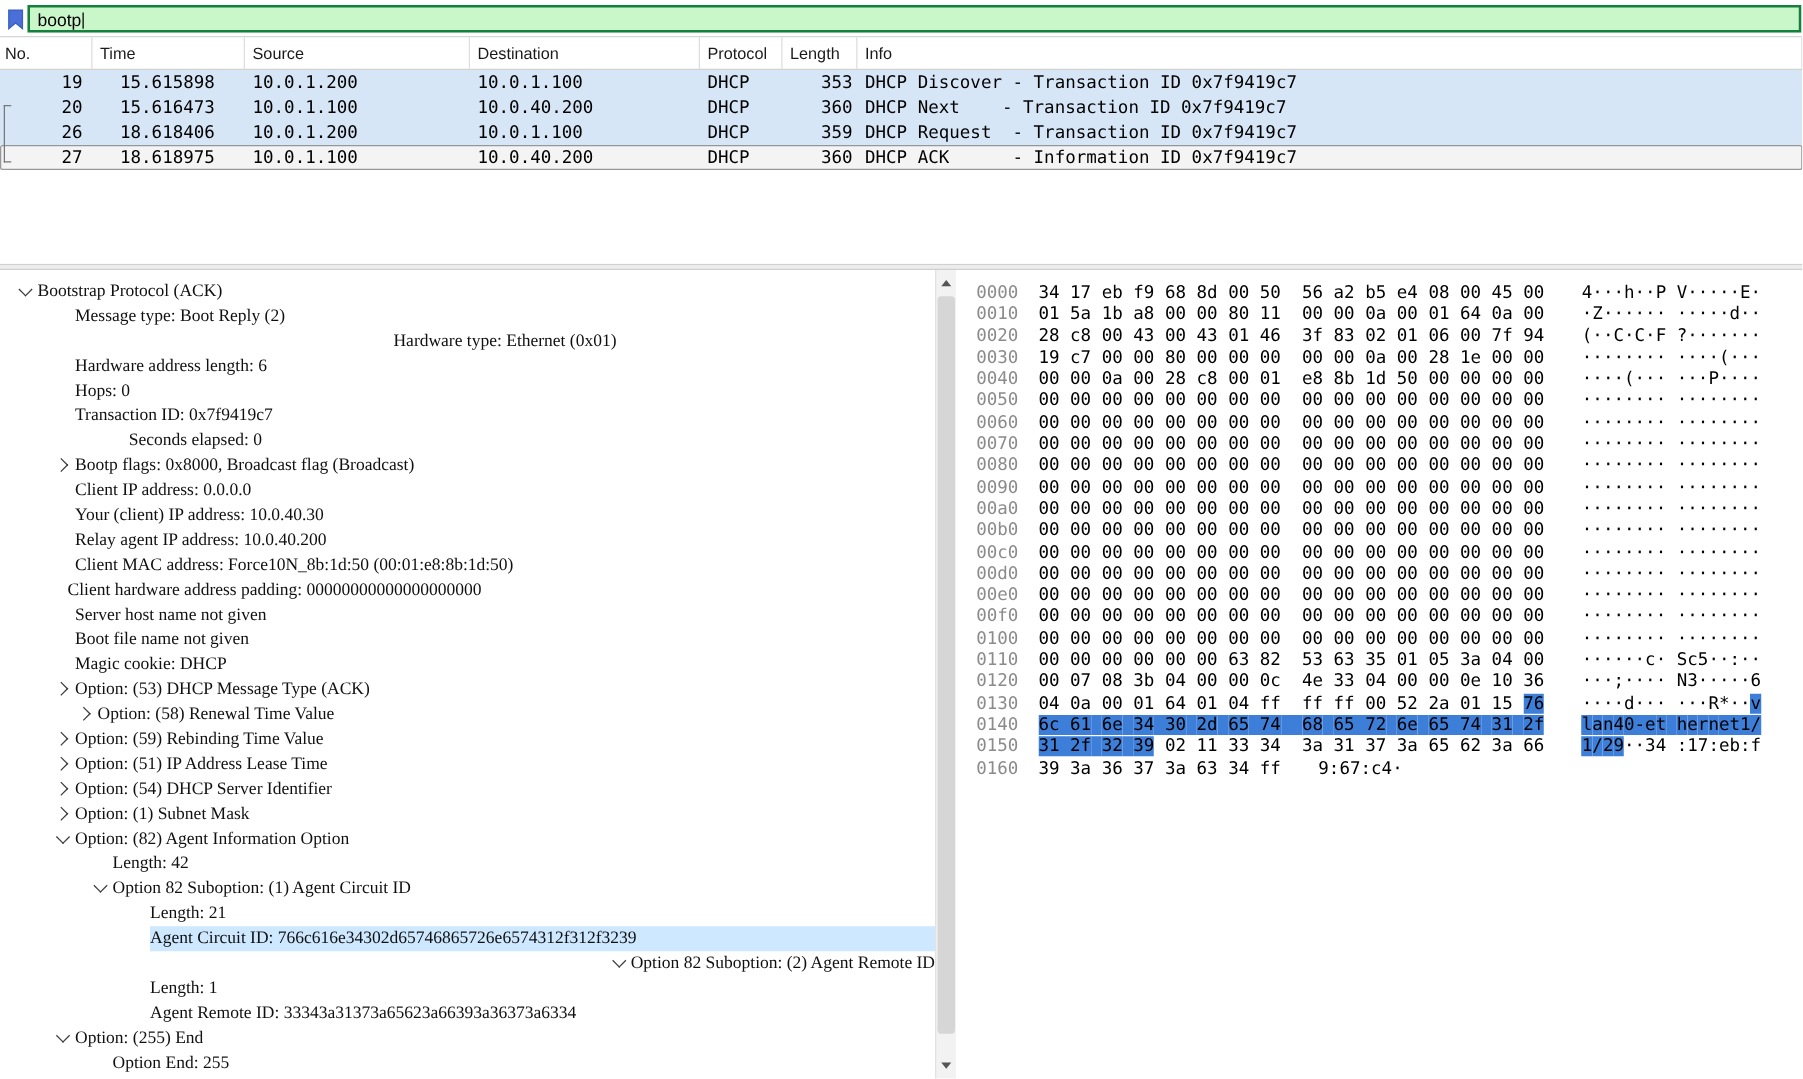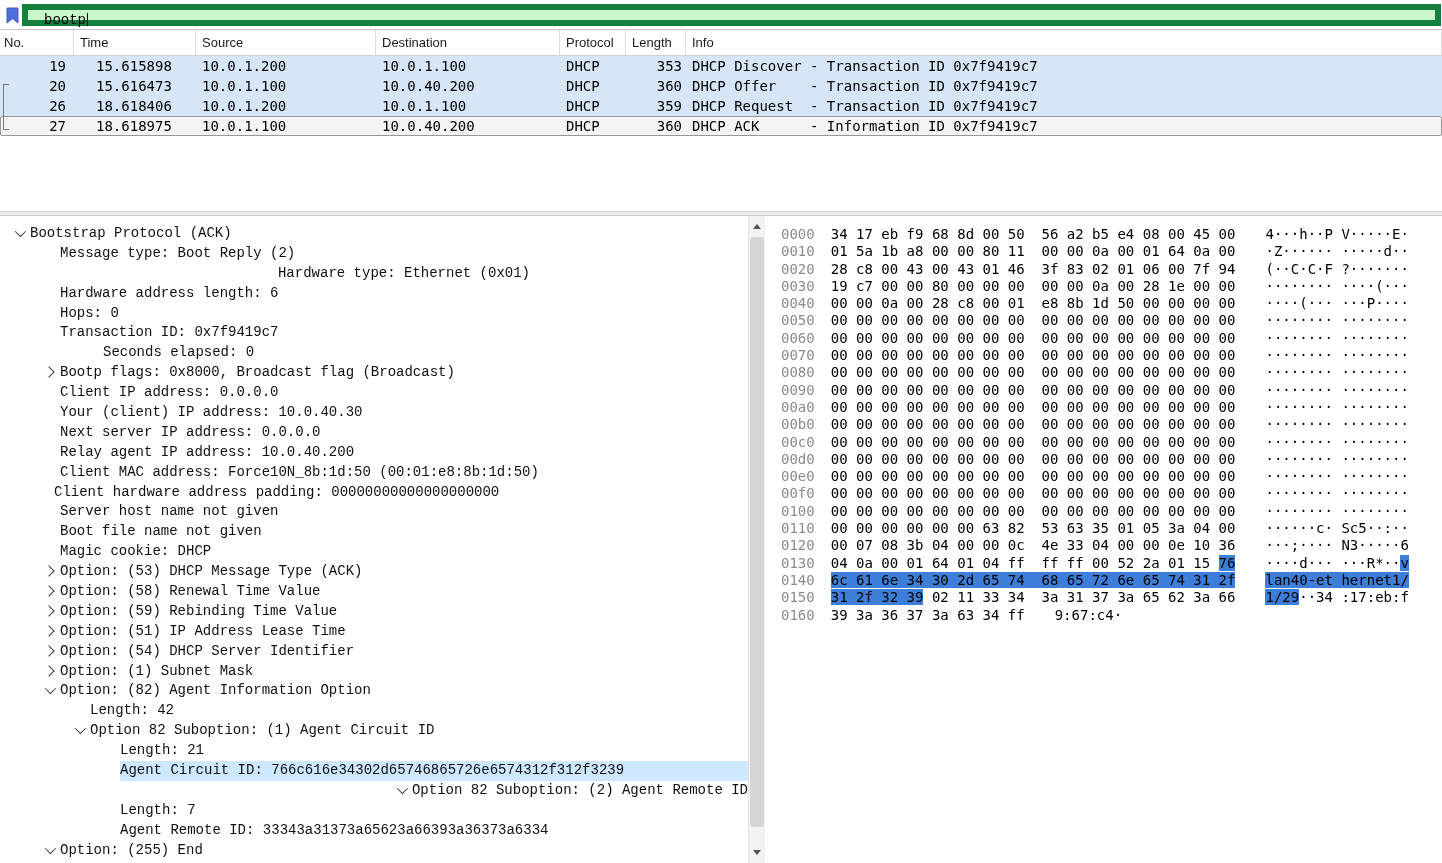--- a/index.html
+++ b/index.html
@@ -3,22 +3,22 @@
 <meta charset="utf-8">
 <style>
   html,body{margin:0;padding:0;background:#fff;width:1442px;height:863px;overflow:hidden;}
   .app{width:1442px;height:863px;position:relative;font-family:"Liberation Sans",sans-serif;color:#111;}
 
   
   .filterbar{height:30px;box-sizing:border-box;display:flex;align-items:center;
     padding:4px 1px 3px 2px;background:#fff;border-bottom:1px solid #c9c9c9;}
   .bookmark-wrap{width:20px;display:flex;justify-content:center;align-items:center;}
   .filterfield{flex:1;height:22px;line-height:21px;box-sizing:border-box;
-    background:var(--filter-valid-bg,#c9f7c9);border:6px solid #15803d;
-    padding-left:16px;font-size:14px;font-family:Liberation Mono, monospace;color:#000;}
+    background:var(--filter-valid-bg,#c9f7c9);border:2px solid #15803d;
+    padding-left:6px;font-size:14px;font-family:Liberation Sans, sans-serif;color:#000;}
   .caret{display:inline-block;width:1px;height:13px;background:#000;vertical-align:-2px;margin-left:1px;}
 
   
   .plheader{display:flex;height:26px;line-height:25px;box-sizing:border-box;background:#fff;
     border-bottom:1px solid #d2d2d2;font-size:13px;color:#1a1a1a;}
   .plheader .cell{box-sizing:border-box;border-right:1px solid #ddd;padding-left:6px;overflow:hidden;}
   .plheader .c-no{padding-left:4px;}
   .c-no{width:74px;}.c-time{width:122px;}.c-src{width:180px;}.c-dst{width:184px;}
   .c-proto{width:66px;}.c-len{width:60px;}.c-info{flex:1;}
 
@@ -35,21 +35,21 @@
     border-left:1px solid #777;border-top:1px solid #777;border-bottom:1px solid #777;pointer-events:none;}
 
   
   .hsplit{height:5px;box-sizing:border-box;background:#ececec;border-top:1px solid #cfcfcf;border-bottom:1px solid #cfcfcf;}
 
   
   .lower{display:flex;height:647px;}
   .detail{width:765px;position:relative;overflow:hidden;background:#fff;}
   .tree{position:absolute;top:8px;left:0;right:17px;bottom:0;overflow:hidden;}
   .trow{display:flex;height:19.9px;line-height:19.9px;white-space:pre;
-    font-family:Liberation Mono, monospace;font-size:14px;color:#101010;align-items:center;}
+    font-family:Liberation Serif, serif;font-size:14px;color:#101010;align-items:center;}
   .chevbox{display:inline-block;width:22px;flex:0 0 22px;text-align:center;}
   .chev{display:inline-block;width:7px;height:7px;border-right:1.6px solid #3c3c3c;border-bottom:1.6px solid #3c3c3c;}
   .chev.open{transform:rotate(45deg) translateY(-2px);}
   .chev.closed{transform:rotate(-45deg);}
   .ttext{display:inline-block;}
   .trow.sel .ttext{background:var(--field-highlight-bg,#cde8ff);flex:1;}
 
   
   .vscroll{position:absolute;top:0;right:0;width:17px;height:100%;background:#f2f2f2;
     border-left:1px solid #e2e2e2;box-sizing:border-box;}
@@ -88,61 +88,60 @@
       <div class="cell c-time">Time</div>
       <div class="cell c-src">Source</div>
       <div class="cell c-dst">Destination</div>
       <div class="cell c-proto">Protocol</div>
       <div class="cell c-len">Length</div>
       <div class="cell c-info">Info</div>
     </div>
 
   <div class="plbody" id="pl-body">
       <div class="plrow"><div class="cell c-no">19</div><div class="cell c-time">15.615898</div><div class="cell c-src">10.0.1.200</div><div class="cell c-dst">10.0.1.100</div><div class="cell c-proto">DHCP</div><div class="cell c-len">353</div><div class="cell c-info">DHCP Discover - Transaction ID 0x7f9419c7</div></div>
-      <div class="plrow"><div class="cell c-no">20</div><div class="cell c-time">15.616473</div><div class="cell c-src">10.0.1.100</div><div class="cell c-dst">10.0.40.200</div><div class="cell c-proto">DHCP</div><div class="cell c-len">360</div><div class="cell c-info">DHCP Offer    - Transaction ID 0x7f9419c7</div></div>
+      <div class="plrow"><div class="cell c-no">20</div><div class="cell c-time">15.616473</div><div class="cell c-src">10.0.1.100</div><div class="cell c-dst">10.0.40.200</div><div class="cell c-proto">DHCP</div><div class="cell c-len">360</div><div class="cell c-info">DHCP Next    - Transaction ID 0x7f9419c7</div></div>
       <div class="plrow"><div class="cell c-no">26</div><div class="cell c-time">18.618406</div><div class="cell c-src">10.0.1.200</div><div class="cell c-dst">10.0.1.100</div><div class="cell c-proto">DHCP</div><div class="cell c-len">359</div><div class="cell c-info">DHCP Request  - Transaction ID 0x7f9419c7</div></div>
       <div class="plrow sel"><div class="cell c-no">27</div><div class="cell c-time">18.618975</div><div class="cell c-src">10.0.1.100</div><div class="cell c-dst">10.0.40.200</div><div class="cell c-proto">DHCP</div><div class="cell c-len">360</div><div class="cell c-info">DHCP ACK      - Information ID 0x7f9419c7</div></div>
       <div class="bracket"></div>
     </div>
 
   <div class="hsplit"></div>
 
   <div class="lower">
     <div class="detail">
       <div class="tree" id="tree">
           <div class="trow" style="padding-left: 8px;"><span class="chevbox"><span class="chev open"></span></span><span class="ttext">Bootstrap Protocol (ACK)</span></div>
           <div class="trow" style="padding-left: 38px;"><span class="chevbox"></span><span class="ttext">Message type: Boot Reply (2)</span></div>
           <div class="trow" style="padding-left: 38px; justify-content: center;"><span class="chevbox"></span><span class="ttext">Hardware type: Ethernet (0x01)</span></div>
           <div class="trow" style="padding-left: 38px;"><span class="chevbox"></span><span class="ttext">Hardware address length: 6</span></div>
           <div class="trow" style="padding-left: 38px;"><span class="chevbox"></span><span class="ttext">Hops: 0</span></div>
           <div class="trow" style="padding-left: 38px;"><span class="chevbox"></span><span class="ttext">Transaction ID: 0x7f9419c7</span></div>
           <div class="trow" style="padding-left: 38px; margin-left: 43px;"><span class="chevbox"></span><span class="ttext">Seconds elapsed: 0</span></div>
           <div class="trow" style="padding-left: 38px;"><span class="chevbox"><span class="chev closed"></span></span><span class="ttext">Bootp flags: 0x8000, Broadcast flag (Broadcast)</span></div>
           <div class="trow" style="padding-left: 38px;"><span class="chevbox"></span><span class="ttext">Client IP address: 0.0.0.0</span></div>
           <div class="trow" style="padding-left: 38px;"><span class="chevbox"></span><span class="ttext">Your (client) IP address: 10.0.40.30</span></div>
-          <div class="trow" style="padding-left: 38px;"><span class="chevbox"></span><span class="ttext">Next server IP address: 0.0.0.0</span></div>
           <div class="trow" style="padding-left: 38px;"><span class="chevbox"></span><span class="ttext">Relay agent IP address: 10.0.40.200</span></div>
           <div class="trow" style="padding-left: 38px;"><span class="chevbox"></span><span class="ttext">Client MAC address: Force10N_8b:1d:50 (00:01:e8:8b:1d:50)</span></div>
           <div class="trow" style="padding-left: 32px;"><span class="chevbox"></span><span class="ttext">Client hardware address padding: 00000000000000000000</span></div>
           <div class="trow" style="padding-left: 38px; align-items: center;"><span class="chevbox"></span><span class="ttext">Server host name not given</span></div>
           <div class="trow" style="padding-left: 38px;"><span class="chevbox"></span><span class="ttext">Boot file name not given</span></div>
           <div class="trow" style="padding-left: 38px;"><span class="chevbox"></span><span class="ttext">Magic cookie: DHCP</span></div>
           <div class="trow" style="padding-left: 38px;"><span class="chevbox"><span class="chev closed"></span></span><span class="ttext">Option: (53) DHCP Message Type (ACK)</span></div>
-          <div class="trow" style="padding-left: 38px;"><span class="chevbox"><span class="chev closed"></span></span><span class="ttext">Option: (58) Renewal Time Value</span></div>
+          <div class="trow" style="padding-left: 56px;"><span class="chevbox"><span class="chev closed"></span></span><span class="ttext">Option: (58) Renewal Time Value</span></div>
           <div class="trow" style="padding-left: 38px;"><span class="chevbox"><span class="chev closed"></span></span><span class="ttext">Option: (59) Rebinding Time Value</span></div>
           <div class="trow" style="padding-left: 38px;"><span class="chevbox"><span class="chev closed"></span></span><span class="ttext">Option: (51) IP Address Lease Time</span></div>
           <div class="trow" style="padding-left: 38px;"><span class="chevbox"><span class="chev closed"></span></span><span class="ttext">Option: (54) DHCP Server Identifier</span></div>
           <div class="trow" style="padding-left: 38px;"><span class="chevbox"><span class="chev closed"></span></span><span class="ttext">Option: (1) Subnet Mask</span></div>
           <div class="trow" style="padding-left: 38px;"><span class="chevbox"><span class="chev open"></span></span><span class="ttext">Option: (82) Agent Information Option</span></div>
           <div class="trow" style="padding-left: 68px;"><span class="chevbox"></span><span class="ttext">Length: 42</span></div>
           <div class="trow" style="padding-left: 68px;"><span class="chevbox"><span class="chev open"></span></span><span class="ttext">Option 82 Suboption: (1) Agent Circuit ID</span></div>
           <div class="trow" style="padding-left: 98px;"><span class="chevbox"></span><span class="ttext">Length: 21</span></div>
           <div class="trow sel" style="padding-left: 98px;"><span class="chevbox"></span><span class="ttext">Agent Circuit ID: 766c616e34302d65746865726e6574312f312f3239</span></div>
           <div class="trow" style="padding-left: 68px; justify-content: flex-end;"><span class="chevbox"><span class="chev open"></span></span><span class="ttext">Option 82 Suboption: (2) Agent Remote ID</span></div>
-          <div class="trow" style="padding-left: 98px;"><span class="chevbox"></span><span class="ttext">Length: 7</span></div>
+          <div class="trow" style="padding-left: 98px;"><span class="chevbox"></span><span class="ttext">Length: 1</span></div>
           <div class="trow" style="padding-left: 98px;"><span class="chevbox"></span><span class="ttext">Agent Remote ID: 33343a31373a65623a66393a36373a6334</span></div>
           <div class="trow" style="padding-left: 38px;"><span class="chevbox"><span class="chev open"></span></span><span class="ttext">Option: (255) End</span></div>
           <div class="trow" style="padding-left: 68px;"><span class="chevbox"></span><span class="ttext">Option End: 255</span></div>
         </div>
       <div class="vscroll">
         <div class="sb-btn up">
             <span class="tri-up"></span>
           </div>
         <div class="sb-thumb"></div>
         <div class="sb-btn down">

